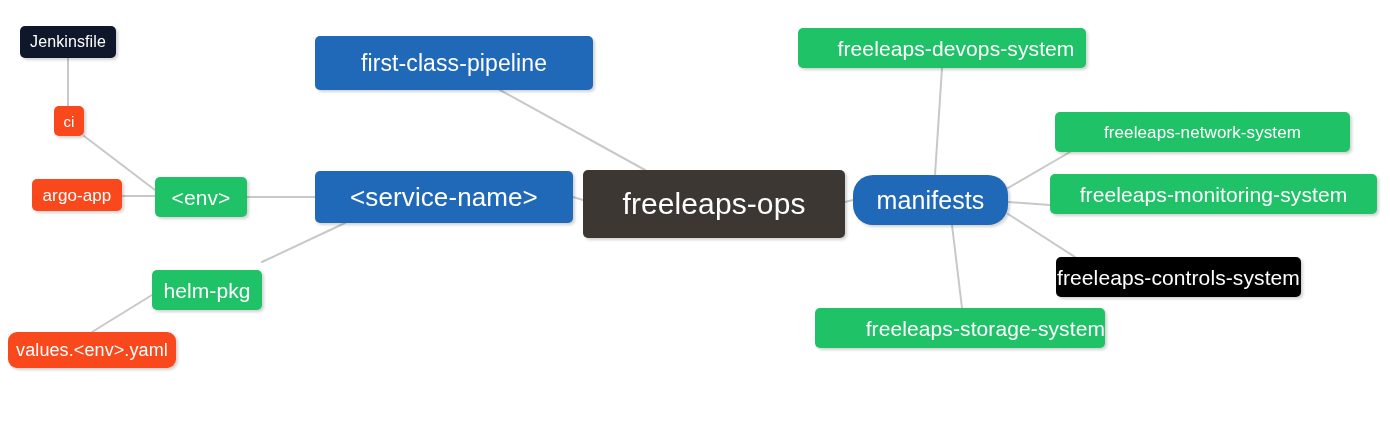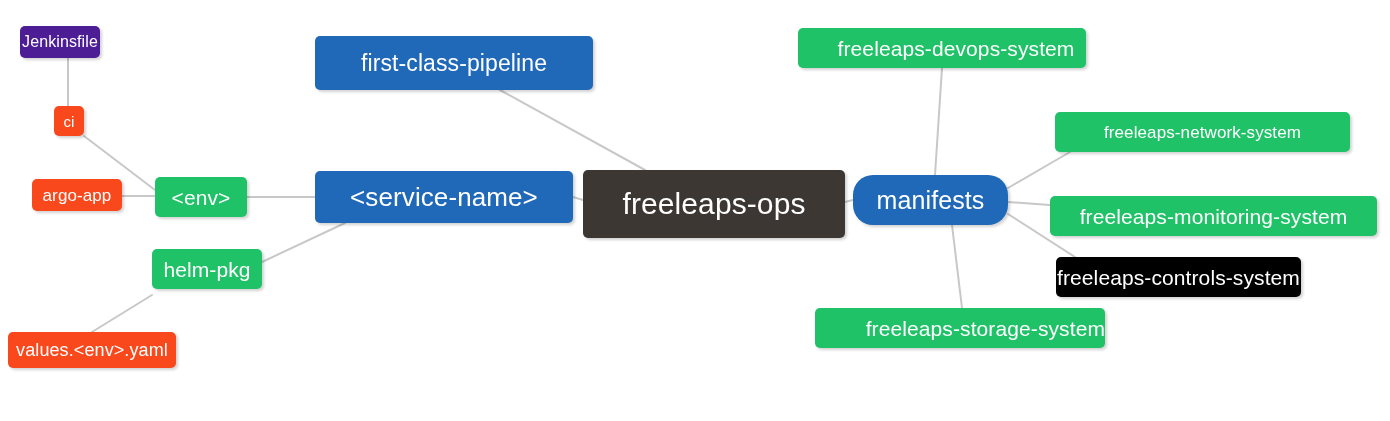--- a/index.html
+++ b/index.html
@@ -75,42 +75,42 @@
       </div>
       <div class="node" style="left: 315px; top: 171px; width: 258px; height: 52px; background: rgb(32, 104, 184); font-size: 26px;">
         <span class="node-label">&lt;service-name&gt;</span>
       </div>
       <div class="node" style="left: 853px; top: 175px; width: 155px; height: 50px; background: rgb(32, 104, 184); font-size: 25px; border-radius: 20px;">
         <span class="node-label">manifests</span>
       </div>
       <div class="node" style="left: 155px; top: 177px; width: 92px; height: 40px; background: rgb(31, 194, 103); font-size: 21px;">
         <span class="node-label">&lt;env&gt;</span>
       </div>
-      <div class="node" style="left: 152px; top: 249px; width: 110px; height: 40px; background: rgb(31, 194, 103); font-size: 21px;">
+      <div class="node" style="left: 152px; top: 270px; width: 110px; height: 40px; background: rgb(31, 194, 103); font-size: 21px;">
         <span class="node-label">helm-pkg</span>
       </div>
       <div class="node" style="left: 54px; top: 106px; width: 30px; height: 30px; background: rgb(248, 72, 28); font-size: 15px;">
         <span class="node-label">ci</span>
       </div>
       <div class="node" style="left: 32px; top: 179px; width: 90px; height: 32px; background: rgb(248, 72, 28); font-size: 17px;">
         <span class="node-label">argo-app</span>
       </div>
-      <div class="node" style="left: 20px; top: 26px; width: 80px; height: 32px; background: #4c1d95; font-size: 16px;">
+      <div class="node" style="left: 20px; top: 26px; width: 96px; height: 32px; background: #0f172a; font-size: 16px;">
         <span class="node-label">Jenkinsfile</span>
       </div>
-      <div class="node" style="left: 8px; top: 332px; width: 168px; height: 36px; background: rgb(248, 72, 28); font-size: 18px;">
+      <div class="node" style="left: 8px; top: 332px; width: 168px; height: 36px; background: rgb(248, 72, 28); font-size: 18px; border-radius: 9px;">
         <span class="node-label">values.&lt;env&gt;.yaml</span>
       </div>
       <div class="node" style="left: 798px; top: 28px; width: 288px; height: 40px; background: rgb(31, 194, 103); font-size: 21px; padding-left: 28px;">
         <span class="node-label">freeleaps-devops-system</span>
       </div>
       <div class="node" style="left: 1055px; top: 112px; width: 295px; height: 40px; background: rgb(31, 194, 103); font-size: 17px;">
         <span class="node-label">freeleaps-network-system</span>
       </div>
-      <div class="node" style="left: 1050px; top: 196px; width: 327px; height: 40px; background: rgb(31, 194, 103); font-size: 21px;">
+      <div class="node" style="left: 1050px; top: 174px; width: 327px; height: 40px; background: rgb(31, 194, 103); font-size: 21px;">
         <span class="node-label">freeleaps-monitoring-system</span>
       </div>
       <div class="node" style="left: 1056px; top: 257px; width: 245px; height: 40px; background: #000000; font-size: 21px;">
         <span class="node-label">freeleaps-controls-system</span>
       </div>
       <div class="node" style="left: 815px; top: 308px; width: 290px; height: 40px; background: rgb(31, 194, 103); font-size: 21px; justify-content: flex-end;">
         <span class="node-label">freeleaps-storage-system</span>
       </div>
     </div>
 </div>

